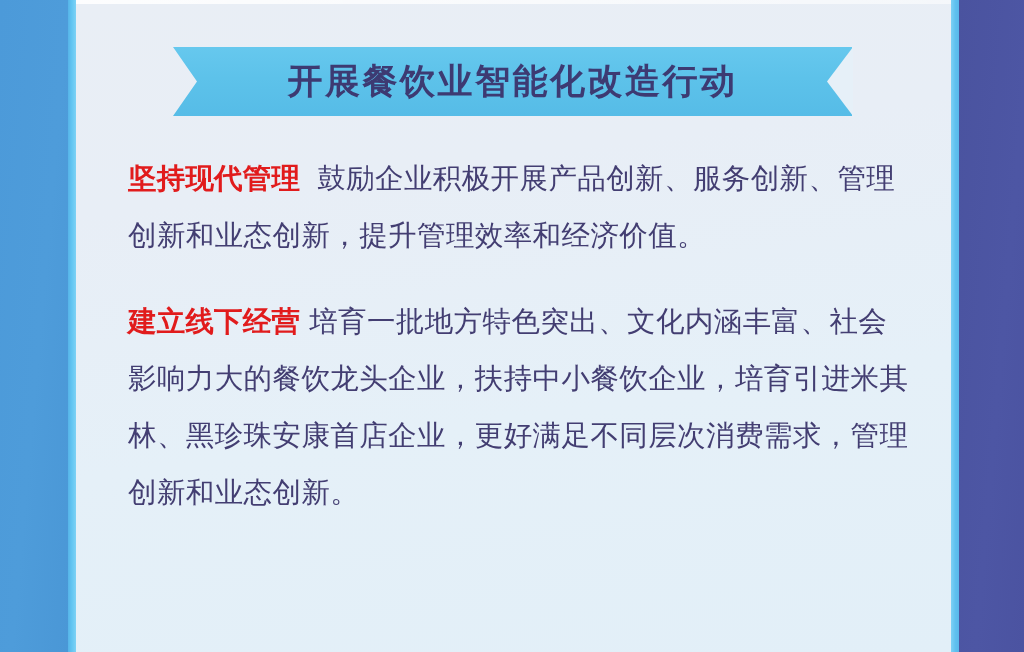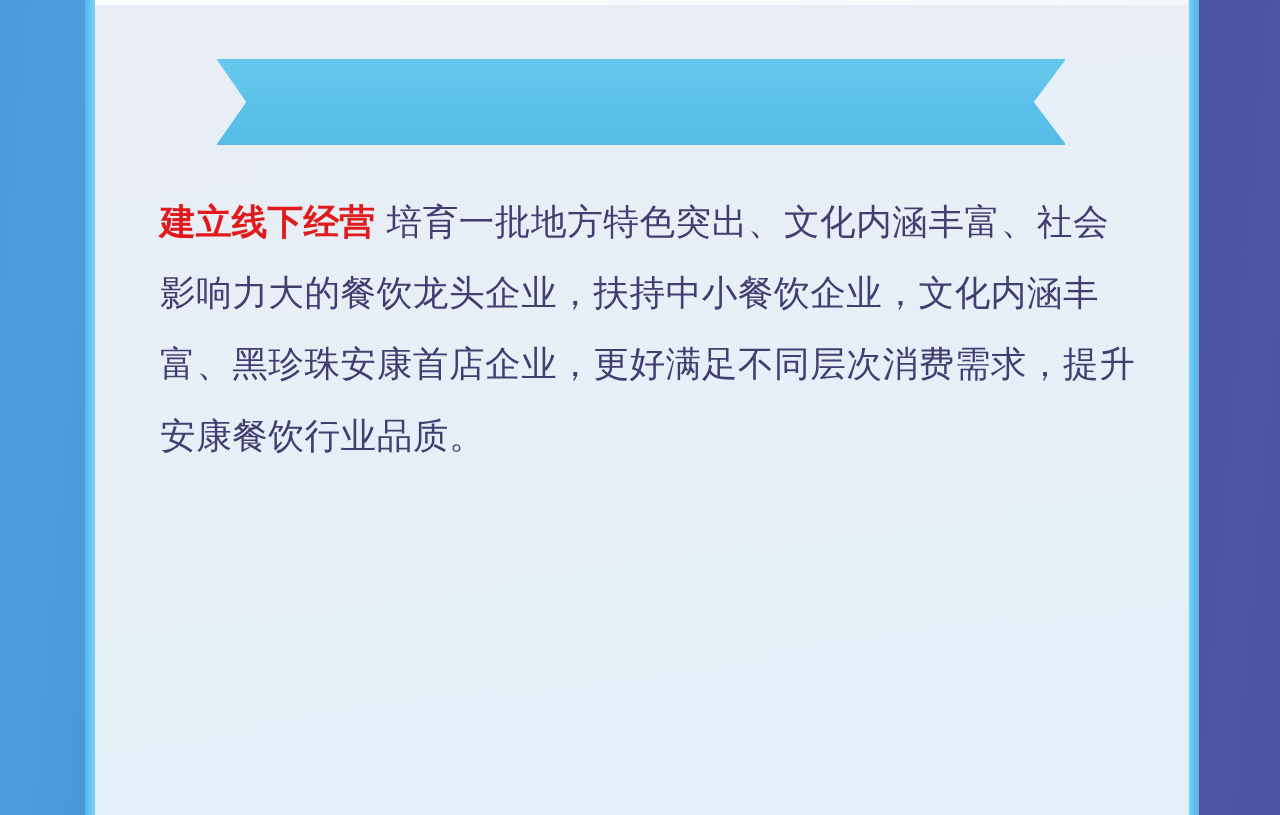--- a/index.html
+++ b/index.html
@@ -130,25 +130,27 @@
 <div class="poster">
 
   <div class="band-left"></div>
   <div class="band-left-edge"></div>
 
   <div class="sheet"></div>
   <div class="sheet-topline"></div>
 
   <div class="ribbon"></div>
   <div class="ribbon-notch-right"></div>
+  <div class="ribbon-title">开展餐饮业智能化改造行动</div>
 
   <div class="body-area">
 
 
+    <p class="para p2"><span class="para-head">坚持现代管理</span><span class="gap-wide"></span><span>鼓励企业积极开展产品创新、服务创新、管理创新和业态创新，提升管理效率和经济价值。</span></p>
 
-    <p class="para p3"><span class="para-head">建立线下经营</span><span class="gap-narrow"></span><span>培育一批地方特色突出、文化内涵丰富、社会影响力大的餐饮龙头企业，扶持中小餐饮企业，文化内涵丰富、黑珍珠安康首店企业，更好满足不同层次消费需求，提升安康餐饮行业品质。</span></p>
+    <p class="para p3"><span class="para-head">建立线下经营</span><span class="gap-narrow"></span><span>培育一批地方特色突出、文化内涵丰富、社会影响力大的餐饮龙头企业，扶持中小餐饮企业，培育引进米其林、黑珍珠安康首店企业，更好满足不同层次消费需求，管理创新和业态创新。</span></p>
 
   </div>
 
   <div class="band-right-edge"></div>
   <div class="band-right"></div>
 
 </div>
 
 </body></html>

